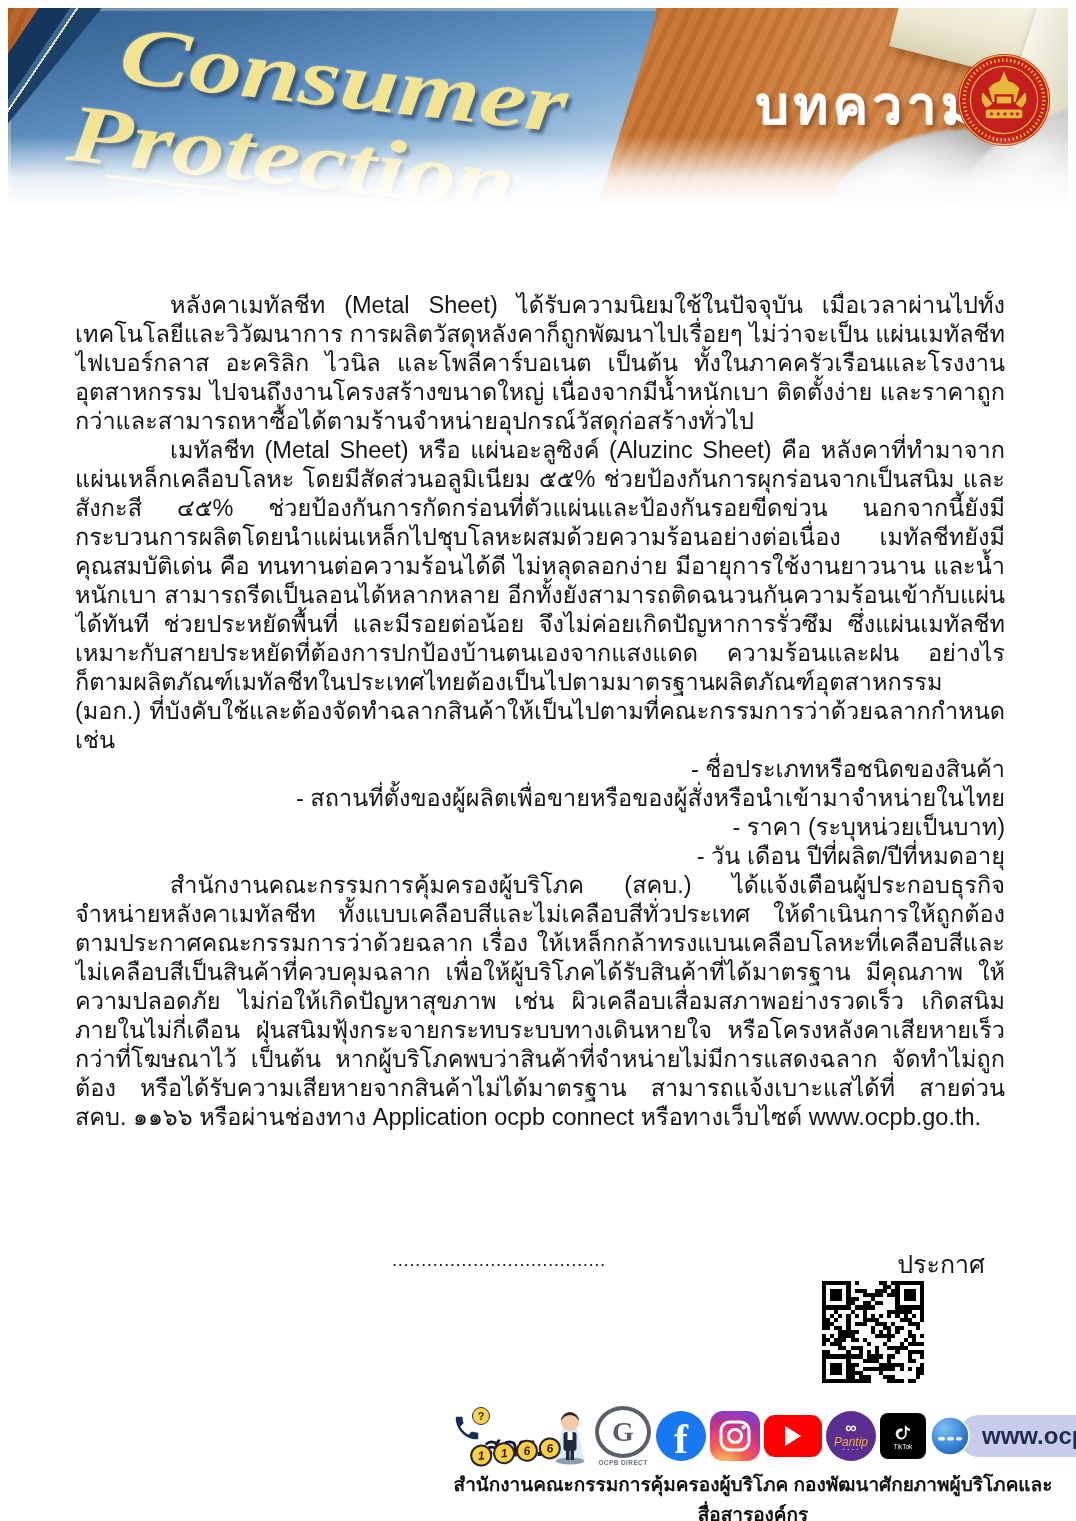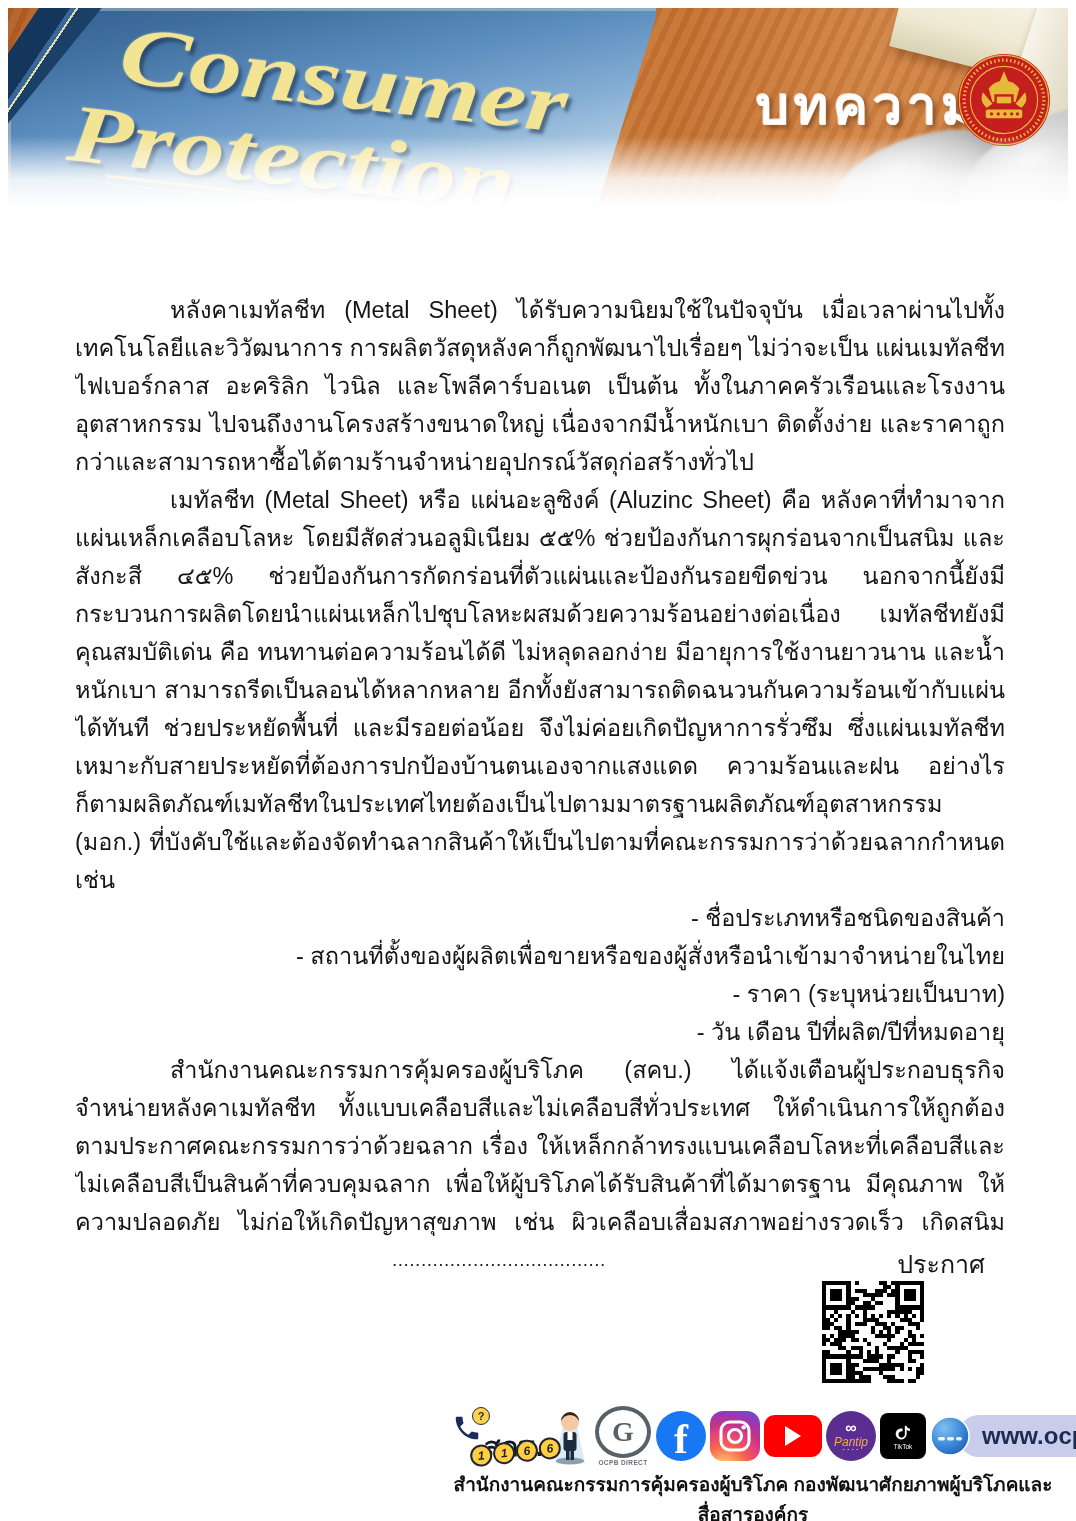--- a/index.html
+++ b/index.html
@@ -38,21 +38,21 @@
   .article-label{position:absolute;left:748px;top:56px;font-size:52px;font-weight:bold;letter-spacing:5px;
     color:#ffffff;text-shadow:0 0 1px #e7cdb4,3px 3px 4px rgba(95,50,20,.6),-1px -1px 0 rgba(255,255,255,.8);}
   .seal{position:absolute;left:948px;top:44px;width:96px;height:96px;}
   .fade{position:absolute;left:0;right:0;bottom:0;height:78px;
     background:linear-gradient(to bottom,rgba(255,255,255,0) 0%,rgba(255,255,255,.85) 55%,#fff 90%);}
 
   
   .doc-title{position:absolute;left:0;top:188px;width:100%;text-align:center;
     font-size:27px;font-weight:bold;color:#141414;}
   .body{position:absolute;left:75px;top:291px;width:930px;height:945px;overflow:hidden;
-    font-size:23.5px;line-height:38px;text-align:justify;color:#151515;}
+    font-size:23.5px;line-height:29px;text-align:justify;color:#151515;}
   .body p{margin:0;text-indent:95px;}
   .list-item{padding-left:58px;text-align:right;}
 
   
   .dots-line{position:absolute;left:392px;top:1249px;width:215px;font-size:19px;letter-spacing:.5px;color:#222;
     white-space:nowrap;overflow:hidden;}
   .announce{position:absolute;left:860px;top:1244px;width:125px;text-align:right;font-size:25px;color:#161616;}
   .qr{position:absolute;left:822px;top:1281px;width:102px;height:102px;}
 
   

